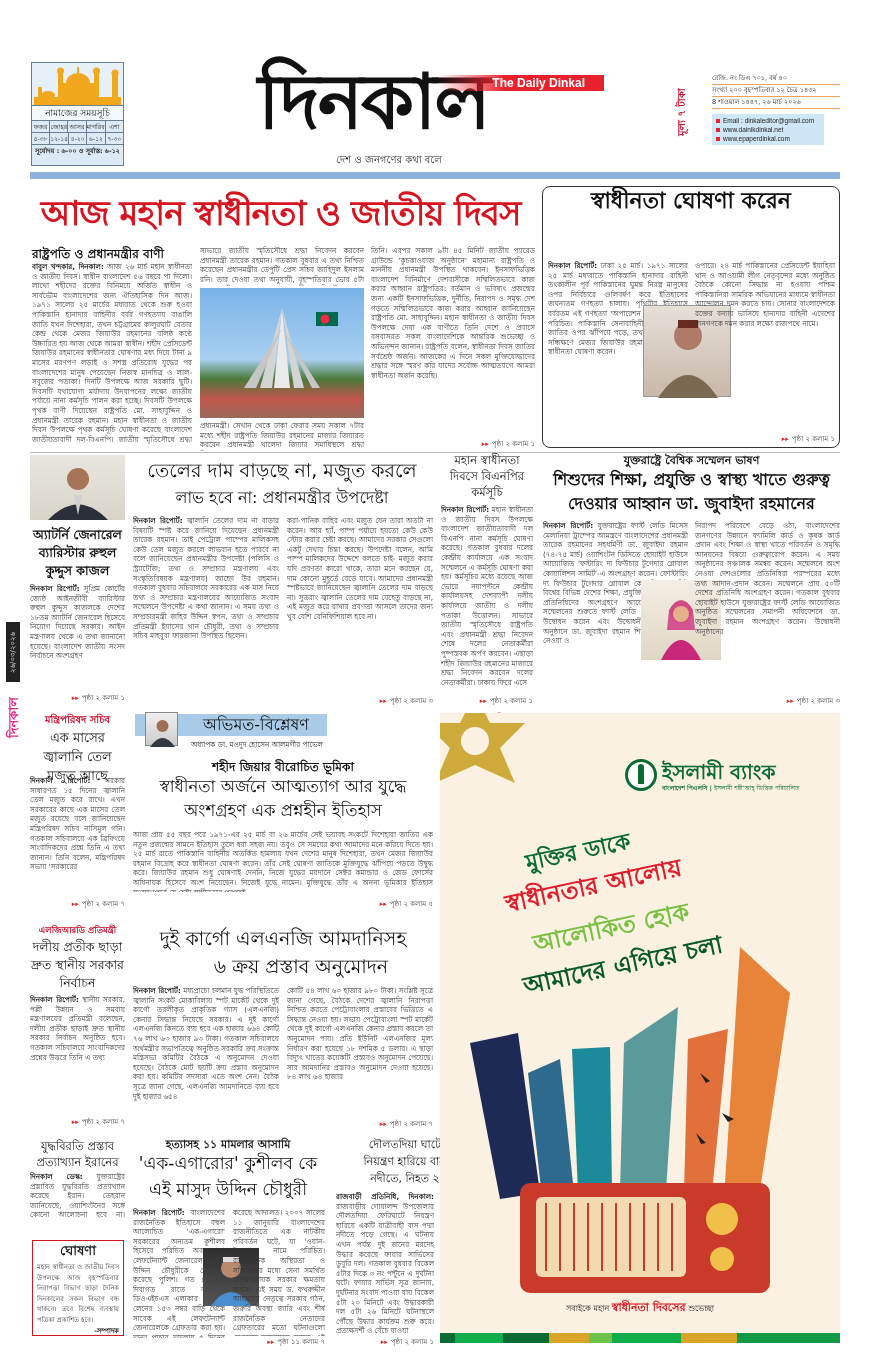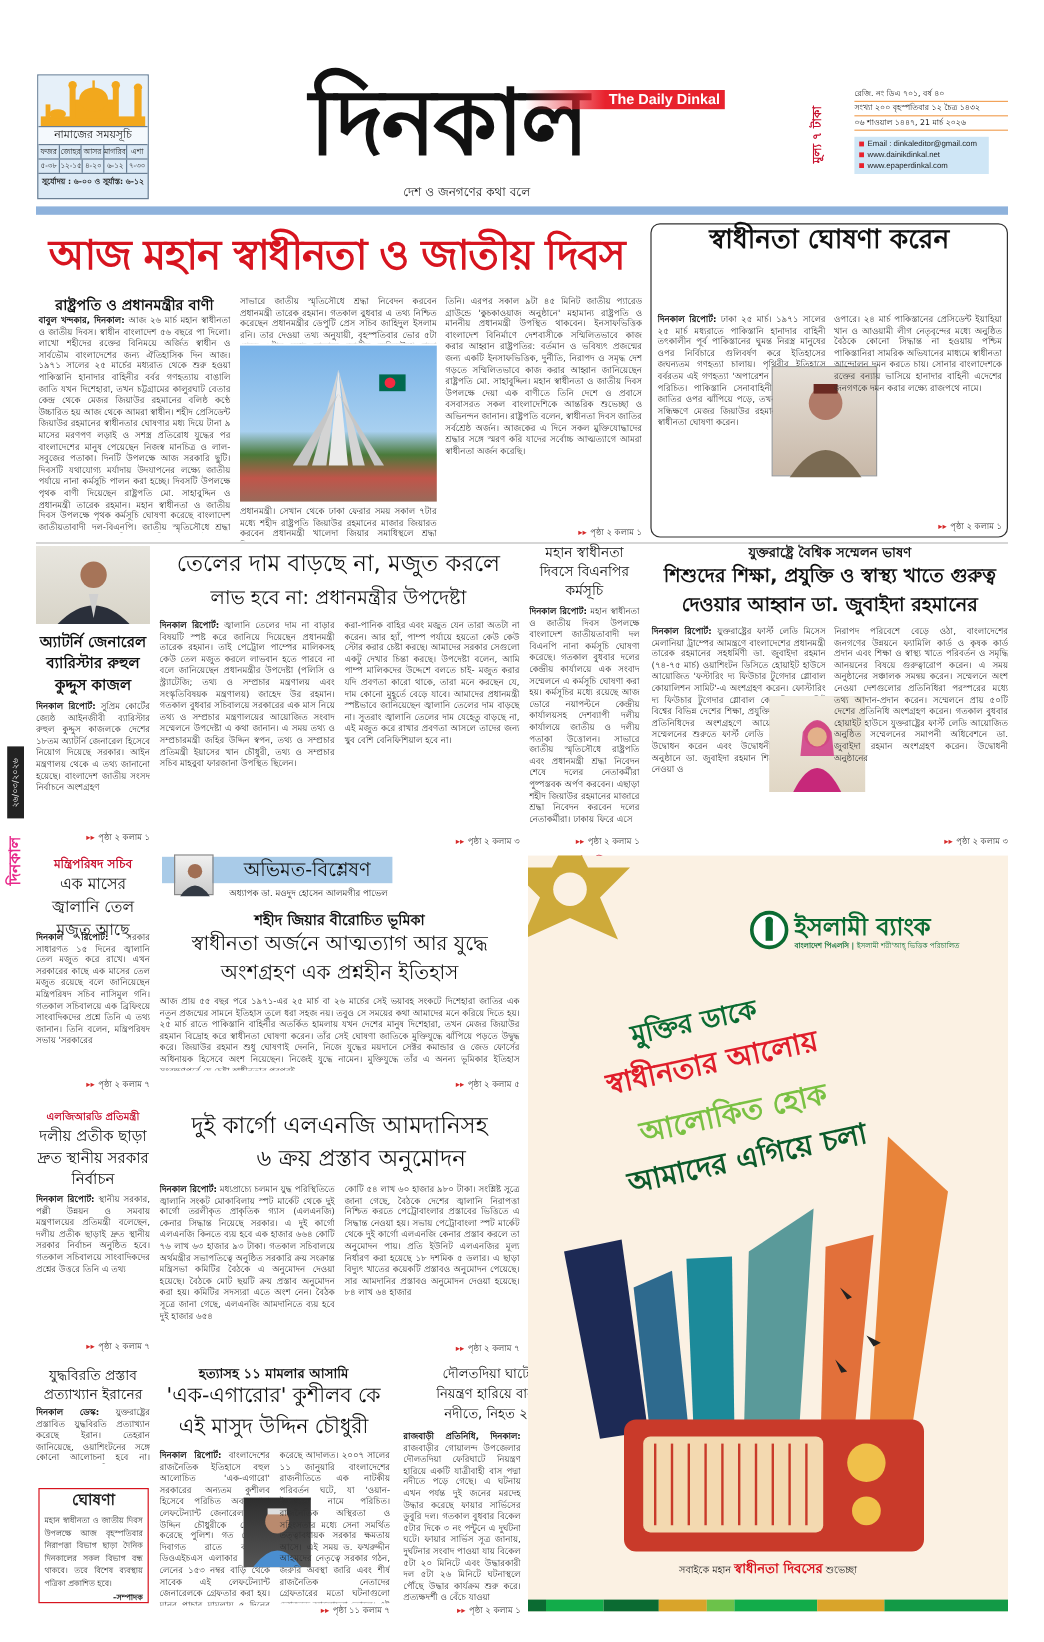--- a/index.html
+++ b/index.html
@@ -48,42 +48,42 @@
     <span style="flex:1;text-align:center;border-right:1px solid #6a7f94;">১২-১৫</span>
     <span style="flex:1;text-align:center;border-right:1px solid #6a7f94;">৪-২০</span>
     <span style="flex:1;text-align:center;border-right:1px solid #6a7f94;">৬-১২</span>
     <span style="flex:1;text-align:center;">৭-৩০</span>
   </div>
   <div style="font-size:6.4px;font-family:'DejaVu Sans',sans-serif;text-align:center;line-height:12px;font-weight:bold;">সূর্যোদয় : ৬-০০ ও সূর্যাস্ত: ৬-১২</div>
 </div>
 
 <div class="abs" style="left:258px;top:60px;width:355px;height:104px;">
   <div style="position:absolute;left:0;top:-6px;width:345px;font-family:'DejaVu Sans',sans-serif;font-weight:bold;font-size:76px;line-height:96px;color:#111;letter-spacing:-2px;text-align:left;">দিনকাল</div>
-  <div style="position:absolute;left:180px;top:15px;width:166px;height:16px;background:linear-gradient(90deg,rgba(232,34,45,0) 0%, #e8222d 40%, #e8222d 100%);color:#fff;font-family:'Liberation Sans',sans-serif;font-weight:bold;font-size:12px;line-height:16px;text-align:right;padding-right:4px;">The Daily Dinkal</div>
+  <div style="position:absolute;left:180px;top:15px;width:166px;height:16px;background:linear-gradient(90deg,rgba(232,34,45,0) 0%, #e8222d 40%, #e8222d 100%);color:#fff;font-family:'Liberation Sans',sans-serif;font-weight:bold;font-size:12px;line-height:16px;text-align:right;padding-right:19px;">The Daily Dinkal</div>
   <div style="position:absolute;left:78px;top:92px;font-family:'DejaVu Sans',sans-serif;font-size:10px;color:#222;">দেশ ও জনগণের কথা বলে</div>
 </div>
 
 <div class="abs" style="left:674px;top:70px;writing-mode:vertical-rl;transform:rotate(180deg);font-family:'DejaVu Sans',sans-serif;font-size:10px;color:#c8102e;font-weight:bold;height:84px;text-align:center;">মূল্য ৭ টাকা</div>
 
 <div class="abs" style="left:712px;top:73px;width:128px;">
   <div style="font-family:'DejaVu Sans',sans-serif;font-size:6.5px;line-height:11px;border-bottom:1px solid #f2a35a;">রেজি. নং ডিএ ৭০১, বর্ষ ৪০</div>
   <div style="font-family:'DejaVu Sans',sans-serif;font-size:6.5px;line-height:11px;border-bottom:1px solid #f2a35a;">সংখ্যা ২০০ বৃহস্পতিবার ১২ চৈত্র ১৪৩২</div>
-  <div style="font-family:'DejaVu Sans',sans-serif;font-size:6.5px;line-height:11px;border-bottom:1px solid #f2a35a;">০৬ শাওয়াল ১৪৪৭, 21 মার্চ ২০২৬</div>
+  <div style="font-family:'DejaVu Sans',sans-serif;font-size:6.5px;line-height:11px;border-bottom:1px solid #f2a35a;">8 শাওয়াল ১৪৪৭, ২৬ মার্চ ২০২৬</div>
   <div style="margin-top:5px;background:#cfe6f6;padding:2px 4px;width:112px;">
     <div style="font-family:'Liberation Sans',sans-serif;font-size:6.5px;line-height:9px;"><span style="display:inline-block;width:4px;height:4px;background:#e8222d;margin-right:3px;"></span><span>Email : dinkaleditor@gmail.com</span></div>
     <div style="font-family:'Liberation Sans',sans-serif;font-size:6.5px;line-height:9px;"><span style="display:inline-block;width:4px;height:4px;background:#e8222d;margin-right:3px;"></span><span>www.dainikdinkal.net</span></div>
     <div style="font-family:'Liberation Sans',sans-serif;font-size:6.5px;line-height:9px;"><span style="display:inline-block;width:4px;height:4px;background:#e8222d;margin-right:3px;"></span><span>www.epaperdinkal.com</span></div>
   </div>
 </div>
 
 <div class="abs rule-blue" style="left:30px;top:172px;width:810px;"></div>
 
 <div class="abs" style="left:28px;top:188px;width:505px;font-family:'DejaVu Sans',sans-serif;font-weight:bold;font-size:34px;line-height:50px;color:#d7141f;text-align:center;letter-spacing:-1px;">আজ মহান স্বাধীনতা ও জাতীয় দিবস</div>
 
-<div class="abs" style="left:32px;top:245px;width:160px;font-family:'DejaVu Sans',sans-serif;font-weight:bold;font-size:12px;text-align:center;color:#111;">রাষ্ট্রপতি ও প্রধানমন্ত্রীর বাণী</div>
+<div class="abs" style="left:32px;top:245px;width:160px;font-family:'DejaVu Sans',sans-serif;font-weight:bold;font-size:12px;text-align:left;color:#111;">রাষ্ট্রপতি ও প্রধানমন্ত্রীর বাণী</div>
 <div class="abs body-text" style="left:32px;top:262px;width:160px;height:182px;overflow:hidden;"><b>বাবুল খন্দকার, দিনকাল:</b> <span>আজ ২৬ মার্চ মহান স্বাধীনতা ও জাতীয় দিবস। স্বাধীন বাংলাদেশ ৫৬ বছরে পা দিলো। লাখো শহীদের রক্তের বিনিময়ে অর্জিত স্বাধীন ও সার্বভৌম বাংলাদেশের জন্য ঐতিহাসিক দিন আজ। ১৯৭১ সালের ২৫ মার্চের মধ্যরাত থেকে শুরু হওয়া পাকিস্তানি হানাদার বাহিনীর বর্বর গণহত্যায় বাঙালি জাতি যখন দিশেহারা, তখন চট্টগ্রামের কালুরঘাট বেতার কেন্দ্র থেকে মেজর জিয়াউর রহমানের বলিষ্ঠ কণ্ঠে উচ্চারিত হয় আজ থেকে আমরা স্বাধীন। শহীদ প্রেসিডেন্ট জিয়াউর রহমানের স্বাধীনতার ঘোষণার মধ্য দিয়ে টানা ৯ মাসের মরণপণ লড়াই ও সশস্ত্র প্রতিরোধ যুদ্ধের পর বাংলাদেশের মানুষ পেয়েছেন নিজস্ব মানচিত্র ও লাল-সবুজের পতাকা। দিনটি উপলক্ষে আজ সরকারি ছুটি। দিবসটি যথাযোগ্য মর্যাদায় উদযাপনের লক্ষ্যে জাতীয় পর্যায়ে নানা কর্মসূচি পালন করা হচ্ছে। দিবসটি উপলক্ষে পৃথক বাণী দিয়েছেন রাষ্ট্রপতি মো. সাহাবুদ্দিন ও প্রধানমন্ত্রী তারেক রহমান। মহান স্বাধীনতা ও জাতীয় দিবস উপলক্ষে পৃথক কর্মসূচি ঘোষণা করেছে বাংলাদেশ জাতীয়তাবাদী দল-বিএনপি। জাতীয় স্মৃতিসৌধে শ্রদ্ধা নিবেদন করবেন প্রধানমন্ত্রী মহান স্বাধীনতা দিবস উপলক্ষে আজ বৃহস্পতিবার ভোরে</span></div>
 
 <div class="abs body-text" style="left:200px;top:246px;width:164px;height:40px;overflow:hidden;">সাভারে জাতীয় স্মৃতিসৌধে শ্রদ্ধা নিবেদন করবেন প্রধানমন্ত্রী তারেক রহমান। গতকাল বুধবার এ তথ্য নিশ্চিত করেছেন প্রধানমন্ত্রীর ডেপুটি প্রেস সচিব জাহিদুল ইসলাম রনি। তার দেওয়া তথ্য অনুযায়ী, বৃহস্পতিবার ভোর ৫টা থেকে ৬টার মধ্যে সাভারে জাতীয় স্মৃতিসৌধে শ্রদ্ধা নিবেদন করবেন</div>
 <div class="abs photo" style="left:200px;top:288px;width:164px;height:130px;background:linear-gradient(180deg,#7ab3e8 0%,#a8d0f0 55%,#4a7a3a 70%,#c0554a 85%,#9a6a5a 100%);overflow:hidden;">
   <svg width="164" height="130" viewBox="0 0 164 130">
     <polygon points="82,20 74,100 90,100" fill="#eaeaea"></polygon>
     <polygon points="82,20 60,100 72,100" fill="#d4d4d4"></polygon>
     <polygon points="82,20 94,100 104,100" fill="#d4d4d4"></polygon>
     <polygon points="82,40 44,100 56,100" fill="#c6c6c6"></polygon>
     <polygon points="82,40 112,100 120,100" fill="#c6c6c6"></polygon>

